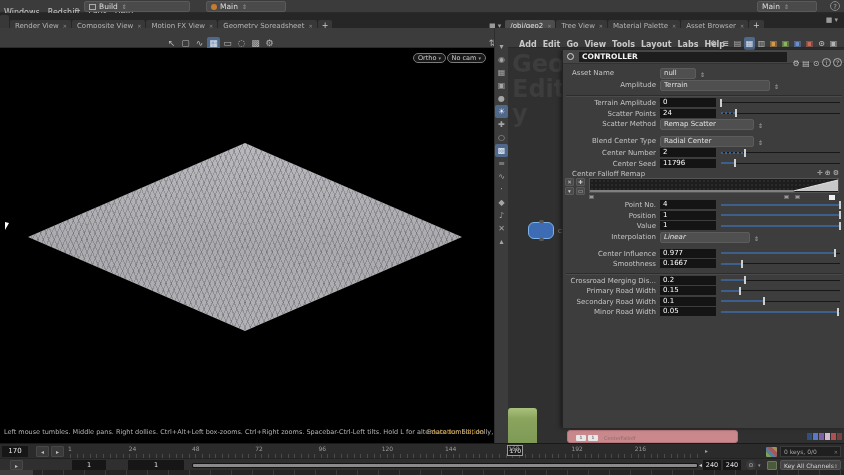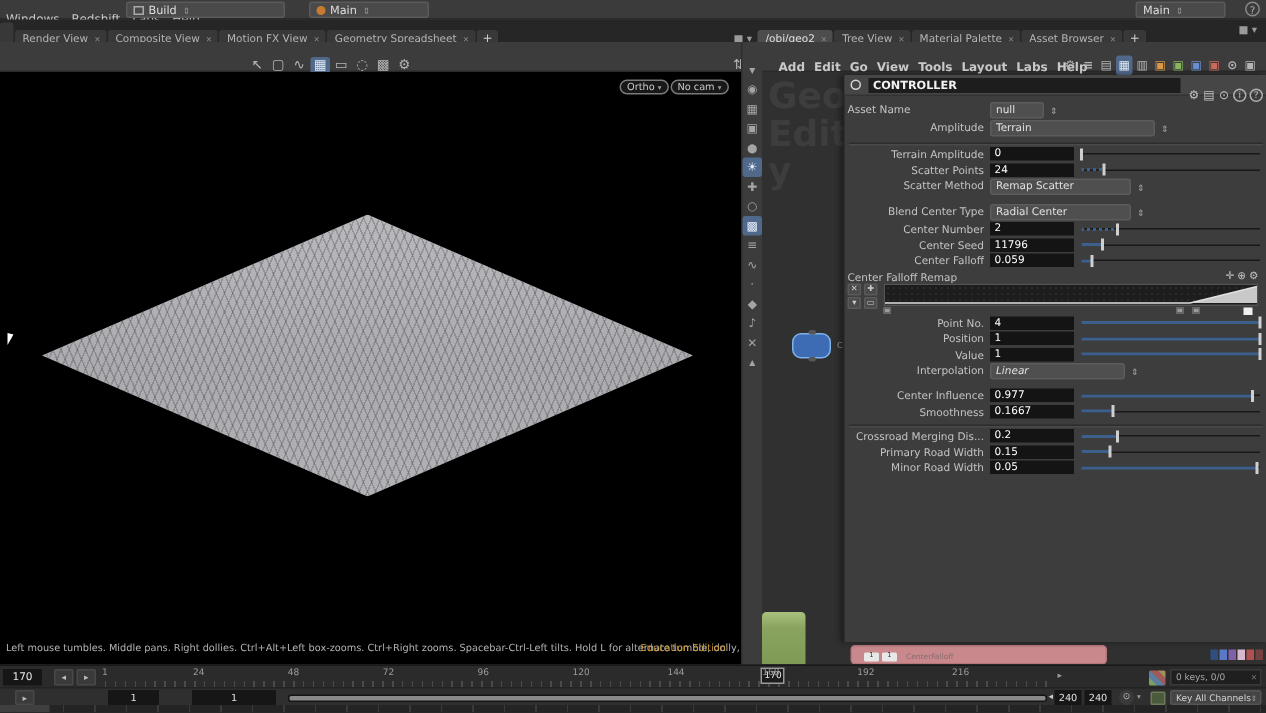--- a/index.html
+++ b/index.html
@@ -75,21 +75,21 @@
   .hic{display:inline-block;width:10px;height:12px;font-size:8px;line-height:12px;text-align:center;color:#c2c2c2;}
   .hic.circ{width:9px;height:9px;border:1px solid #b0b0b0;border-radius:50%;font-size:6px;line-height:8px;margin:0 1px;vertical-align:1px;}
   #param-rows{position:absolute;left:0;top:18px;width:282px;}
   .prow{position:relative;height:10.5px;}
   .prow.dd{height:12px;}
   .prow.grp{height:9px;}
   .psep{height:6px;position:relative;}
   .psep:after{content:"";position:absolute;left:3px;right:3px;top:3px;border-top:1px solid #2d2d2d;border-bottom:1px solid #4a4a4a;}
   .pgap{height:5px;}
   .plabel{position:absolute;left:0;top:1px;width:93px;font-size:7px;color:#c3c3c3;text-align:right;white-space:nowrap;overflow:hidden;}
-  .plabel.left{text-align:left;padding-left:2px;width:120px;}
+  .plabel.left{text-align:left;padding-left:9px;width:120px;}
   .pfield{position:absolute;left:97px;top:0;width:56px;height:9px;background:#141414;color:#fff;font-size:7px;line-height:9px;padding-left:3px;}
   .pslider{position:absolute;left:158px;top:0;width:119px;height:9px;}
   .ptrack{position:absolute;left:0;right:0;top:4px;height:1px;background:#181818;}
   .pfill{position:absolute;left:0;top:3.5px;height:2px;background:#3c5f8c;}
   .pfill.dashed{background:repeating-linear-gradient(90deg,#3c5f8c 0 2px,transparent 2px 4px);}
   .phandle{position:absolute;top:0.5px;width:2px;height:8px;background:#cfcfcf;}
   .pdrop{position:absolute;left:97px;top:0;height:11px;background:#4f4f4f;border:1px solid #5c5c5c;border-radius:2px;font-size:7px;color:#e0e0e0;line-height:9px;padding:0 3px;}
   .pdspin{position:absolute;right:-10px;top:1px;font-size:6px;color:#aaa;}
   .grp-icons{position:absolute;right:4px;top:0;font-size:7px;color:#c0c0c0;letter-spacing:2px;}
   
@@ -267,29 +267,20 @@
           </div>
           <div class="prow">
             <div class="plabel">Center Seed</div>
             <div class="pfield">11796</div>
             <div class="pslider">
               <div class="ptrack"></div>
               <div class="pfill" style="width: 12%;"></div>
               <div class="phandle" style="left: calc(12% - 1px);"></div>
             </div>
           </div>
-          <div class="prow">
-            <div class="plabel">Center Falloff</div>
-            <div class="pfield">0.059</div>
-            <div class="pslider">
-              <div class="ptrack"></div>
-              <div class="pfill" style="width: 5.5%;"></div>
-              <div class="phandle" style="left: calc(5.5% - 1px);"></div>
-            </div>
-          </div>
           <div class="prow grp">
             <div class="plabel left">Center Falloff Remap</div>
             <div class="grp-icons"><span>✛</span><span>⊕</span><span>⚙</span></div>
           </div>
           <div class="rampwrap">
             <div class="ramp-btn" style="left: 2px; top: 0px;">✕</div>
             <div class="ramp-btn" style="left: 13px; top: 0px;">✚</div>
             <div class="ramp-btn" style="left: 2px; top: 9px;">▾</div>
             <div class="ramp-btn" style="left: 13px; top: 9px;">▭</div>
             <div id="ramp-area">
@@ -363,20 +354,29 @@
               <div class="phandle" style="left: calc(20% - 1px);"></div>
             </div>
           </div>
           <div class="prow">
             <div class="plabel">Primary Road Width</div>
             <div class="pfield">0.15</div>
             <div class="pslider">
               <div class="ptrack"></div>
               <div class="pfill" style="width: 16%;"></div>
               <div class="phandle" style="left: calc(16% - 1px);"></div>
+            </div>
+          </div>
+          <div class="prow">
+            <div class="plabel">Secondary Road Width</div>
+            <div class="pfield">0.1</div>
+            <div class="pslider">
+              <div class="ptrack"></div>
+              <div class="pfill" style="width: 36%;"></div>
+              <div class="phandle" style="left: calc(36% - 1px);"></div>
             </div>
           </div>
           <div class="prow">
             <div class="plabel">Minor Road Width</div>
             <div class="pfield">0.05</div>
             <div class="pslider">
               <div class="ptrack"></div>
               <div class="pfill" style="width: 98%;"></div>
               <div class="phandle" style="left: calc(98% - 1px);"></div>
             </div>

